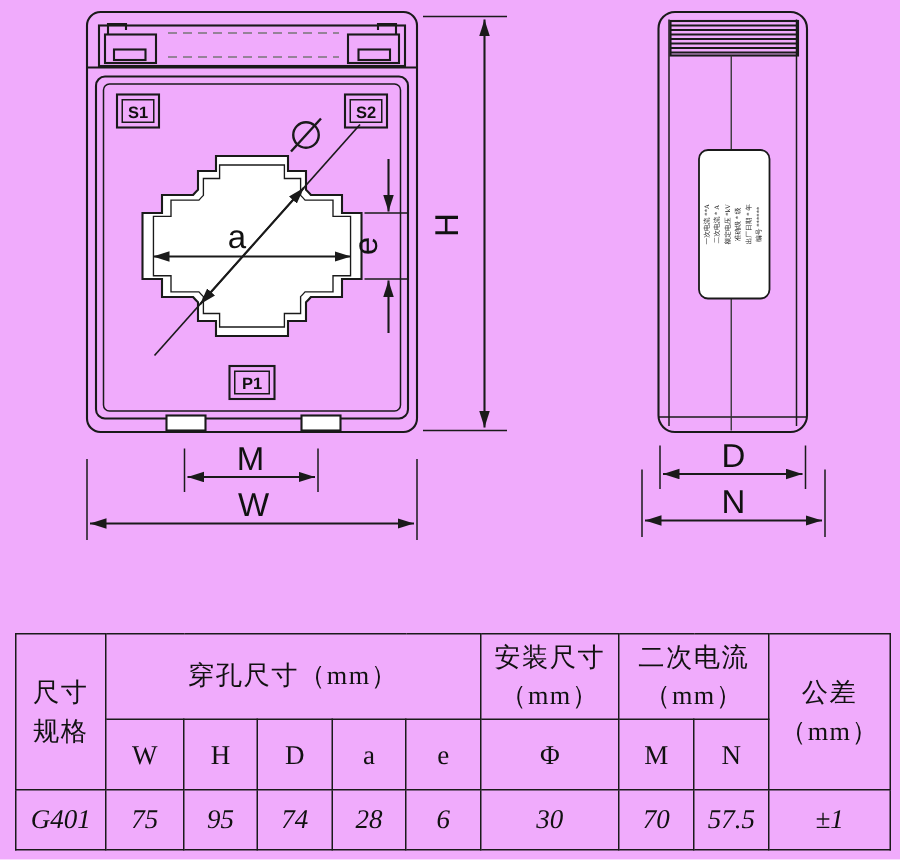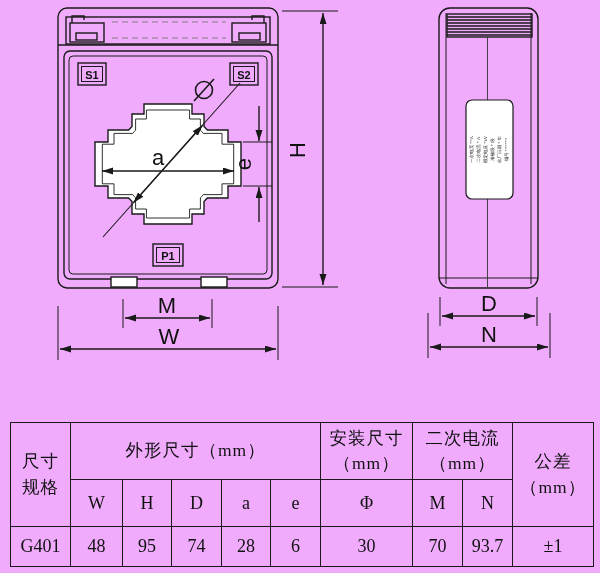--- a/index.html
+++ b/index.html
@@ -10,21 +10,21 @@
   .dimlbl{font-family:"Liberation Sans",sans-serif;font-size:22px;}
   .termlbl{font-family:"Liberation Sans",sans-serif;font-size:11px;font-weight:bold;}
   .plate-line{font-family:"Liberation Serif",serif;font-size:4.5px;fill:#222;}
   #spec-table-wrap{position:absolute;left:10px;top:422px;width:583px;}
   table{border-collapse:collapse;width:583px;table-layout:fixed;}
   td{border:1.6px solid #1a1a1a;text-align:center;vertical-align:middle;
      padding:0;font-size:17px;line-height:1.45;}
   .cn{font-size:17.5px;letter-spacing:1px;}
   .lat{font-size:18px;}
   .two-line span{display:block;}
-  tr.hdr1{height:57px;} tr.hdr2{height:47px;} tr.data{height:40px;}
+  tr.hdr1{height:57px;} tr.hdr2{height:47px;} tr.data{height:40px;font-style:italic;}
 </style>
 </head>
 <body>
 
 <div id="page">
 
   <svg width="600" height="412" viewBox="0 0 600 412">
     <defs>
       <marker id="arr" markerUnits="userSpaceOnUse" markerWidth="12" markerHeight="8" refX="11" refY="3.5" orient="auto-start-reverse">
         <path d="M0,0 L11,3.5 L0,7 Z" fill="#1a1a1a"></path>
@@ -186,21 +186,21 @@
           <col style="width:50px">
           <col style="width:50px">
         <col style="width:81px">
       </colgroup>
       <tbody>
           <tr class="hdr1">
         <td rowspan="2" class="cn two-line">
           <span>尺寸</span>
           <span>规格</span>
         </td>
-        <td colspan="5" class="cn">外形尺寸（mm）</td>
+        <td colspan="5" class="cn">穿孔尺寸（mm）</td>
         <td class="cn two-line">
           <span>安装尺寸</span>
           <span>（mm）</span>
         </td>
         <td colspan="2" class="cn two-line">
           <span>二次电流</span>
           <span>（mm）</span>
         </td>
         <td rowspan="2" class="cn two-line">
           <span>公差</span>
@@ -212,26 +212,26 @@
         <td class="lat">H</td>
         <td class="lat">D</td>
         <td class="lat">a</td>
         <td class="lat">e</td>
         <td class="lat">Φ</td>
         <td class="lat">M</td>
         <td class="lat">N</td>
       </tr>
       <tr class="data">
         <td class="lat">G401</td>
-        <td class="lat">48</td>
+        <td class="lat">75</td>
         <td class="lat">95</td>
         <td class="lat">74</td>
         <td class="lat">28</td>
         <td class="lat">6</td>
         <td class="lat">30</td>
         <td class="lat">70</td>
-        <td class="lat">93.7</td>
+        <td class="lat">57.5</td>
         <td class="lat">±1</td>
       </tr>
     </tbody>
       </table>
   </div>
 </div>
 
 </body></html>

